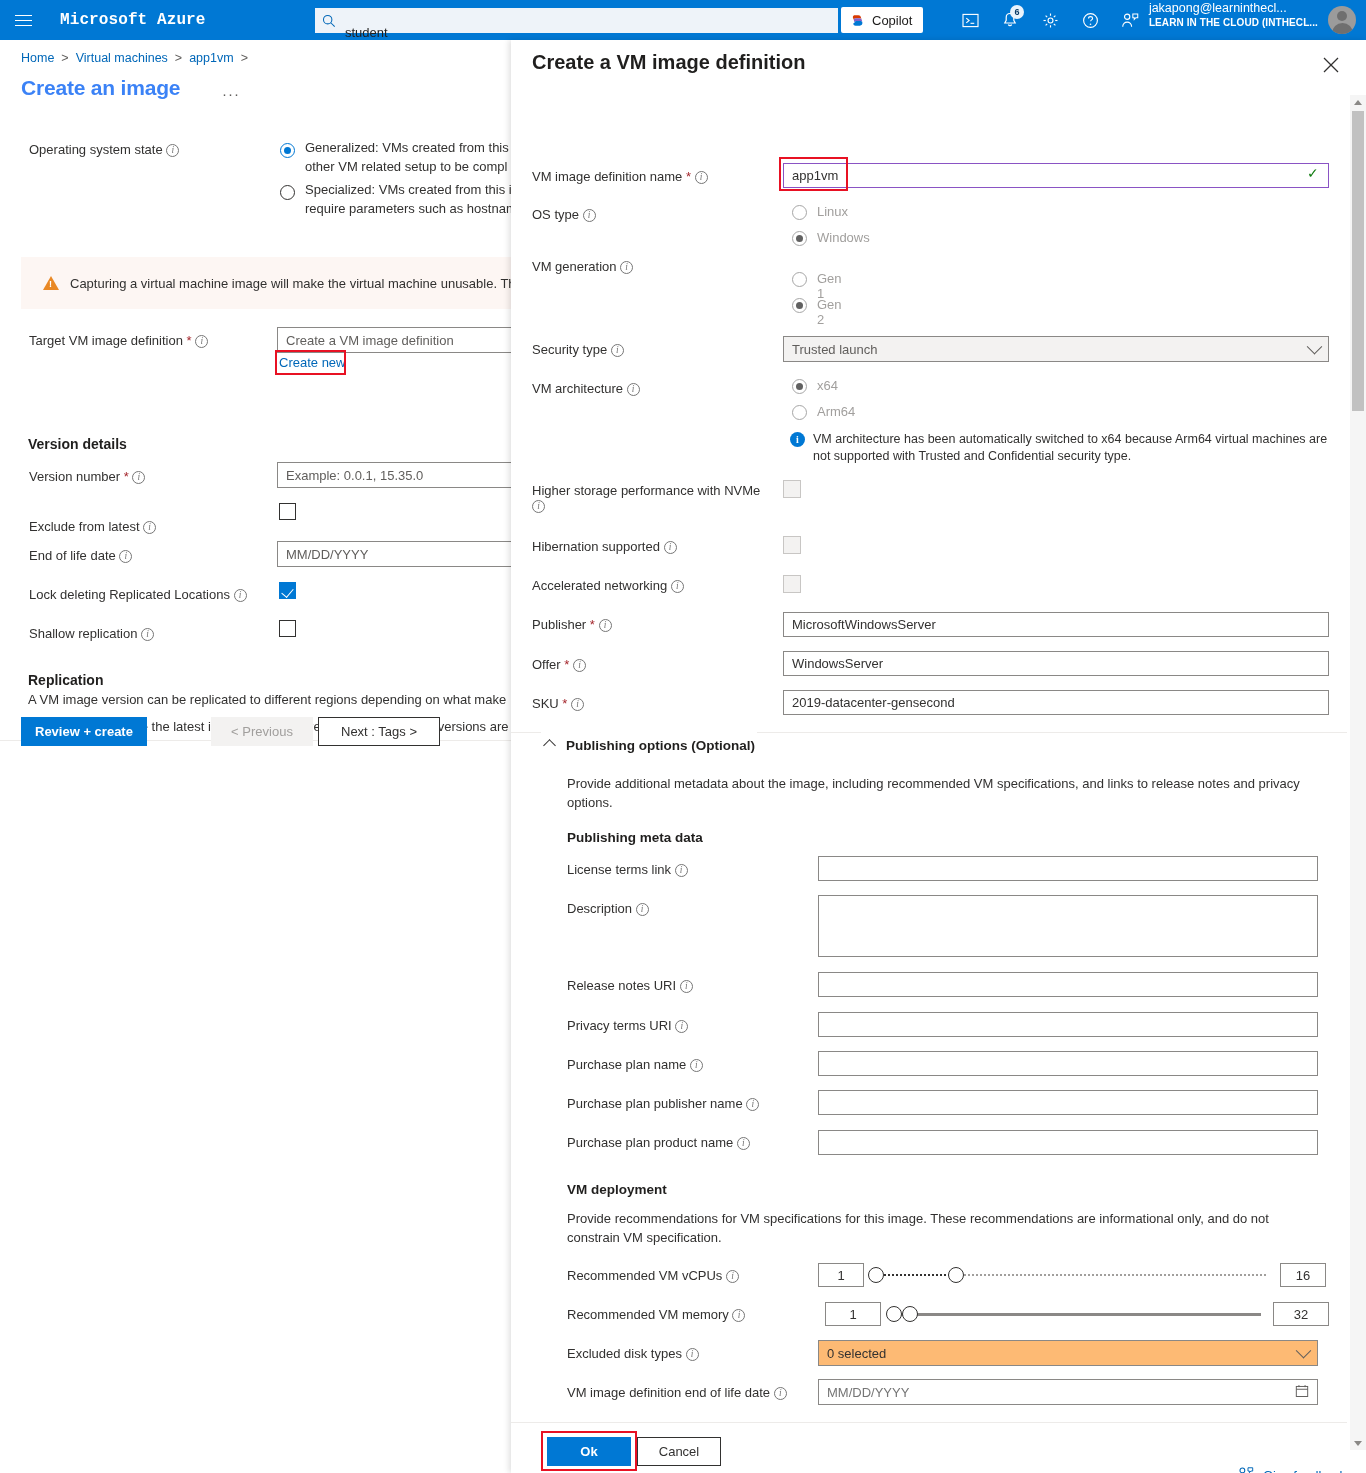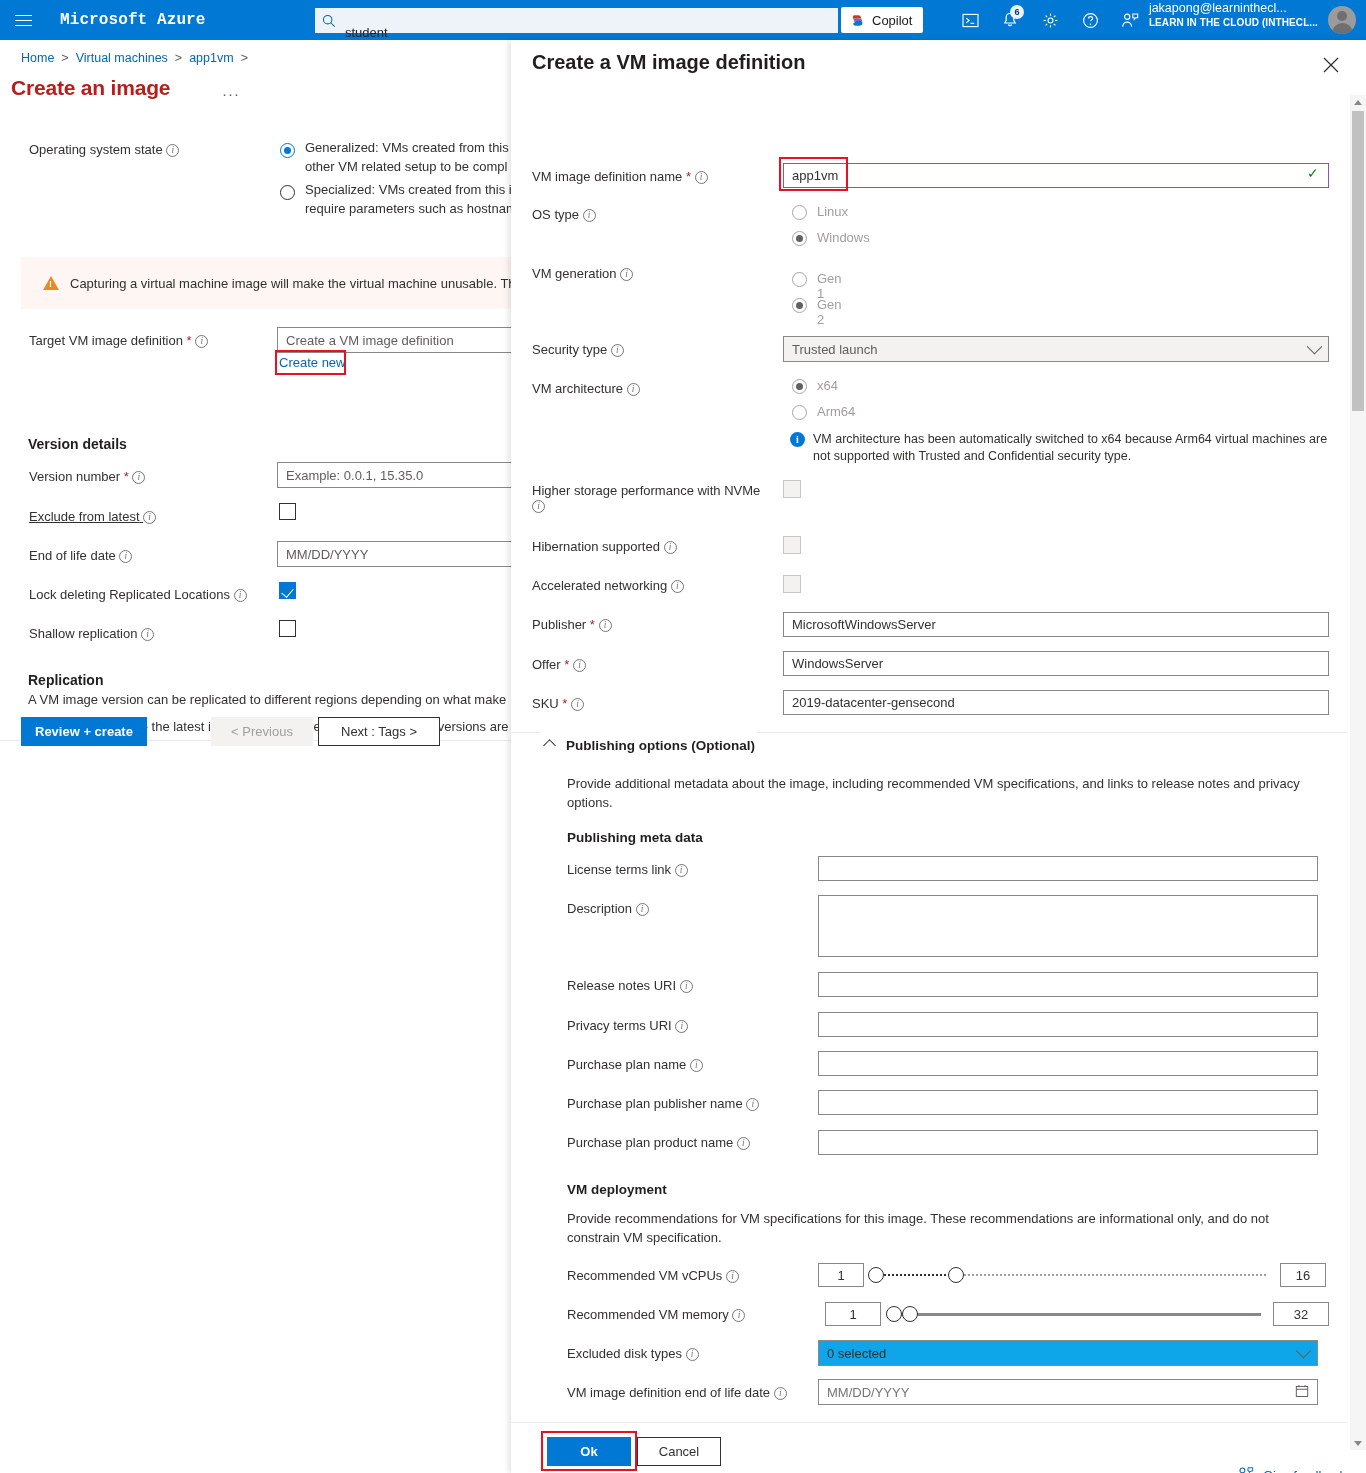--- a/index.html
+++ b/index.html
@@ -55,21 +55,21 @@
     background:#9b9b9b; overflow:hidden; cursor:pointer;
   }
   .avatar .head{ position:absolute; left:9px; top:5px; width:10px; height:10px; border-radius:50%; background:#6f6f6f;}
   .avatar .body{ position:absolute; left:3.5px; top:17px; width:21px; height:16px; border-radius:11px 11px 0 0; background:#6f6f6f;}
 
   
   .leftpage{ position:absolute; left:0; top:40px; width:511px; height:1142px; background:#fff; overflow:hidden;}
   .crumbs{ position:absolute; left:21px; top:11px; font-size:12.5px; display:flex; align-items:center; gap:7px;}
   .crumbs a{ color:#0067b8; text-decoration:none; cursor:pointer;}
   .crumbs .sep{ color:#605e5c;}
-  .pagetitle{ position:absolute; left:11px; top:36px; font-size:21px; font-weight:bold; color:#b91c1c; letter-spacing:-.2px;}
+  .pagetitle{ position:absolute; left:21px; top:36px; font-size:21px; font-weight:bold; color:#3b82f6; letter-spacing:-.2px;}
   .ellipsis-btn{ position:absolute; left:222px; top:45px; color:#605e5c; font-size:15px; letter-spacing:1px; cursor:pointer;}
   .lbl{ position:absolute; font-size:13px; color:#323130;}
   .req{ color:#a4262c; }
   .info{
     display:inline-block; width:13px; height:13px; border-radius:50%;
     border:1px solid #767676; color:#767676; font-size:9.5px; line-height:11.5px;
     text-align:center; font-family:"Liberation Serif", serif; font-style:italic; vertical-align:1px; cursor:pointer;
   }
   .radio{ width:15px; height:15px; border-radius:50%; border:1px solid #323130; background:#fff; display:inline-block; position:relative;}
   .radio.on{ border:1px solid #0078d4;}
@@ -126,21 +126,21 @@
     border:1px solid #8a8886; background:#fff; height:25px; width:546px;
     font-size:13px; color:#323130; padding:0 8px; font-family:"Liberation Sans", sans-serif; outline:none;
   }
   .input::placeholder{ color:#605e5c;}
   .input.focused{ border:1px solid #8a53c4;}
   .okcheck{ position:absolute; color:#107c10; font-size:14px; }
   .select{
     border:1px solid #8a8886; background:#f3f2f1; height:26px; width:546px;
     font-size:13px; color:#605e5c; padding:0 8px; display:flex; align-items:center; justify-content:space-between;
   }
-  .select.enabled{ background:#0ea5e9; color:#323130; border-color:#8a8886; cursor:pointer;}
+  .select.enabled{ background:#fdba74; color:#323130; border-color:#8a8886; cursor:pointer;}
   .chev{ width:11px; height:11px; border-right:1.4px solid #605e5c; border-bottom:1.4px solid #605e5c; transform:rotate(45deg) translate(-2px,-2px);}
   .cbox-dim{ width:18px; height:18px; border:1px solid #c8c6c4; background:#f3f2f1; display:inline-block;}
   .infonote{ position:absolute; display:flex; gap:8px; align-items:flex-start; font-size:12.5px; color:#323130; line-height:17px;}
   .iblue{ width:15px; height:15px; border-radius:50%; background:#0078d4; color:#fff; font-size:10px; font-weight:bold;
           display:flex; align-items:center; justify-content:center; font-family:"Liberation Serif", serif; flex:none; margin-top:1px;}
   .divider{ position:absolute; height:1px; background:#edebe9;}
   .caret-up{ width:9px; height:9px; border-left:1.4px solid #323130; border-top:1.4px solid #323130; transform:rotate(45deg); display:inline-block;}
   .textarea{
     border:1px solid #8a8886; background:#fff; width:500px; height:62px; font-size:13px; padding:5px 8px;
     font-family:"Liberation Sans", sans-serif; resize:none; outline:none; color:#323130;
@@ -300,21 +300,21 @@
   <div class="redbox" style="left:275px; top:310px; width:71px; height:25px;"></div>
 
   <div class="secthead" style="position:absolute; left:28px; top:396px;">Version details</div>
 
   <div class="lbl" style="left:29px; top:429px;">
     <span>Version number</span><span class="req">&nbsp;*</span>
     <span class="info">i</span>
   </div>
   <input class="tb" style="position: absolute; left: 277px; top: 422px; width: 250px;" placeholder="Example: 0.0.1, 15.35.0">
 
-  <div class="lbl" style="left:29px; top:469px;text-decoration:underline;">
+  <div class="lbl" style="left:29px; top:479px;">
     <span>Exclude from latest</span>
     <span class="info">i</span>
   </div>
   <span class="cb" style="position:absolute; left:279px; top:463px;"></span>
 
   <div class="lbl" style="left:29px; top:508px;">
     <span>End of life date</span>
     <span class="info">i</span>
   </div>
   <input class="tb" style="position: absolute; left: 277px; top: 501px; width: 250px;" placeholder="MM/DD/YYYY">
@@ -368,21 +368,21 @@
     </div>
     <div style="position:absolute; left:281px; top:92px;">
       <span class="radio dim" style="position:absolute;left:0;top:1px;"></span>
       <span class="optxt dim" style="position:absolute; left:25px; top:0;">Linux</span>
     </div>
     <div style="position:absolute; left:281px; top:118px;">
       <span class="radio dim on" style="position:absolute;left:0;top:1px;"></span>
       <span class="optxt dim" style="position:absolute; left:25px; top:0;">Windows</span>
     </div>
 
-    <div class="flbl" style="left:21px; top:154px;">
+    <div class="flbl" style="left:21px; top:147px;">
       <span>VM generation</span>
       <span class="info">i</span>
     </div>
     <div style="position:absolute; left:281px; top:159px;">
       <span class="radio dim" style="position:absolute;left:0;top:1px;"></span>
       <span class="optxt dim" style="position:absolute; left:25px; top:0;">Gen 1</span>
     </div>
     <div style="position:absolute; left:281px; top:185px;">
       <span class="radio dim on" style="position:absolute;left:0;top:1px;"></span>
       <span class="optxt dim" style="position:absolute; left:25px; top:0;">Gen 2</span>

